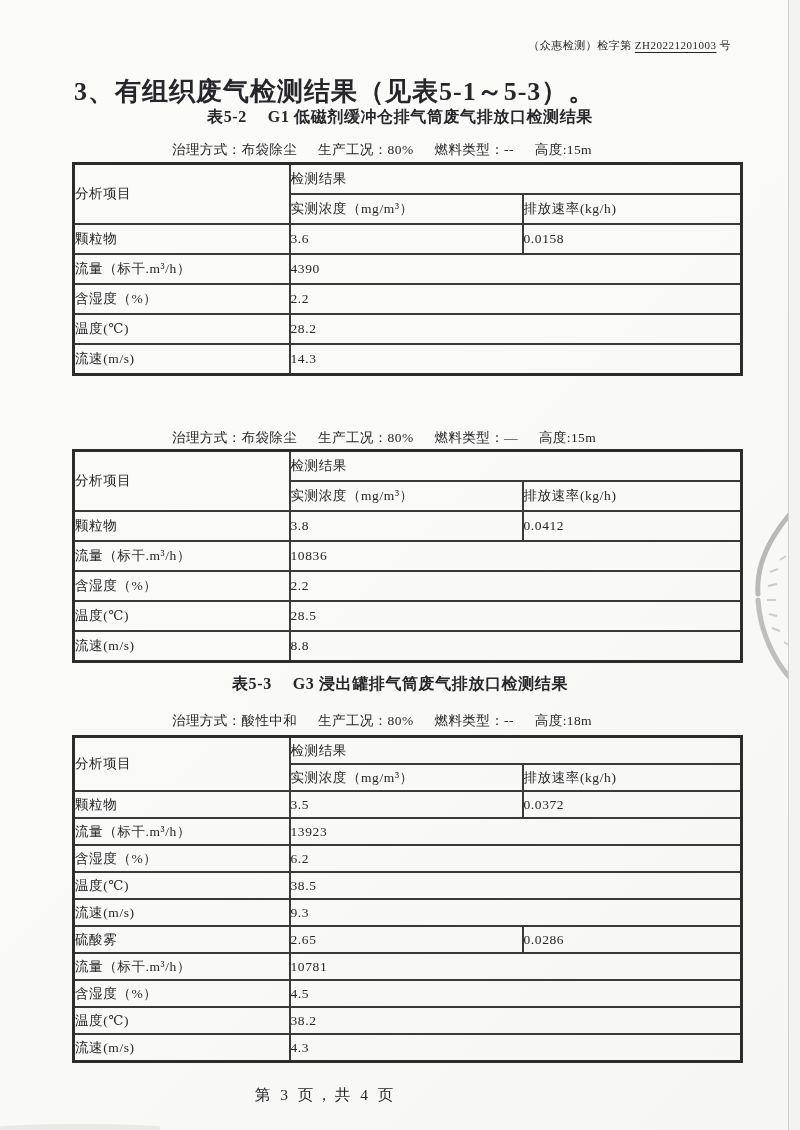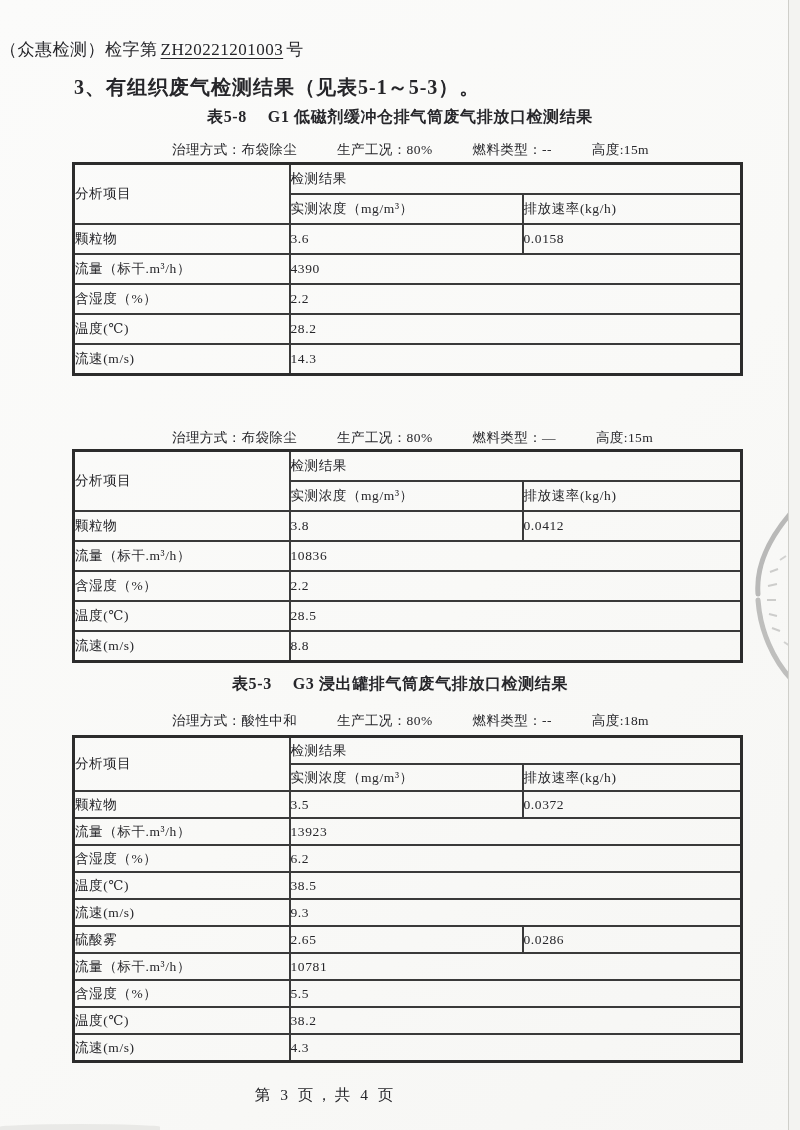--- a/index.html
+++ b/index.html
@@ -5,32 +5,32 @@
   html,body{margin:0;padding:0;background:#eeeeec;}
   body{font-family:"Liberation Serif","DejaVu Serif",serif;color:#26262a;}
   .page{position:relative;width:800px;height:1130px;margin:0 auto;overflow:hidden;
         background:linear-gradient(135deg,#fbfbfa 0%,#f9f9f7 55%,#f6f6f4 100%);}
   
   .edge-strip{position:absolute;top:0;right:0;width:11px;height:100%;background:#f3f3f1;}
   .page-edge-line{position:absolute;top:0;right:11px;width:1px;height:100%;background:#cfcfca;}
   .bottom-smudge{position:absolute;left:0;bottom:0;width:160px;height:6px;background:#e2e2df;
         border-radius:50% 50% 0 0;opacity:.7;}
 
-  .ref{position:absolute;top:38px;left:0;width:731px;text-align:left;font-size:17px;
+  .ref{position:absolute;top:38px;left:0;width:731px;text-align:right;font-size:11px;
        letter-spacing:.5px;white-space:nowrap;}
   .ref .num{text-decoration:underline;text-underline-offset:3px;padding:0 3px;}
 
-  .title{position:absolute;top:74px;left:74px;font-size:20px;font-weight:600;letter-spacing:1px;}
+  .title{position:absolute;top:74px;left:74px;font-size:26px;font-weight:600;letter-spacing:1px;}
 
   .caption{position:absolute;left:0;width:800px;text-align:center;font-size:16px;font-weight:700;
            letter-spacing:.6px;white-space:nowrap;}
   .caption .cap-title{margin-left:21px;}
   .cap1{top:107px}.cap2{top:388px}.cap3{top:674px}
 
-  .meta{position:absolute;left:172px;display:flex;column-gap:40px;font-size:13.5px;
+  .meta{position:absolute;left:172px;display:flex;column-gap:21px;font-size:13.5px;
         letter-spacing:.4px;white-space:nowrap;}
   .meta1{top:141px}.meta2{top:429px}.meta3{top:712px}
 
   table.dtable{position:absolute;left:72px;width:668px;table-layout:fixed;border-collapse:collapse;
         font-size:13.5px;background:transparent;}
   .t1{top:162px}.t2{top:449px}.t3{top:735px}
   .dtable td{border:2px solid #3a3a3a;text-align:left;vertical-align:middle;padding:0;
         height:28px;line-height:1.15;letter-spacing:.6px;overflow:hidden;}
   .t3 td{height:25px;}
   .dtable{border:3px solid #2c2c2c;}
@@ -46,21 +46,21 @@
 </head>
 <body>
 
 <div class="page">
 
   <div class="ref"><span>（众惠检测）检字第</span><span class="num">ZH20221201003</span><span>号</span></div>
 
   <div class="title">3、有组织废气检测结果（见表5-1～5-3）。</div>
 
   <div class="caption cap1">
-    <span>表5-8</span><span class="cap-title">G1 低磁剂缓冲仓排气筒废气排放口检测结果</span>
+    <span>表5-2</span><span class="cap-title">G1 低磁剂缓冲仓排气筒废气排放口检测结果</span>
   </div>
   <div class="meta meta1">
     <span><span>治理方式：</span><span>布袋除尘</span></span>
     <span><span>生产工况：</span><span>80%</span></span>
     <span><span>燃料类型：</span><span>--</span></span>
     <span><span>高度:</span><span>15m</span></span>
   </div>
   <table class="dtable t1">
     <colgroup>
         <col class="c1">
@@ -194,21 +194,21 @@
         <td>硫酸雾</td>
         <td>2.65</td>
         <td>0.0286</td>
       </tr>
       <tr>
         <td>流量（标干.m³/h）</td>
         <td colspan="2">10781</td>
       </tr>
       <tr>
         <td>含湿度（%）</td>
-        <td colspan="2">5.5</td>
+        <td colspan="2">4.5</td>
       </tr>
       <tr>
         <td>温度(℃)</td>
         <td colspan="2">38.2</td>
       </tr>
       <tr>
         <td>流速(m/s)</td>
         <td colspan="2">4.3</td>
       </tr>
     </tbody>

